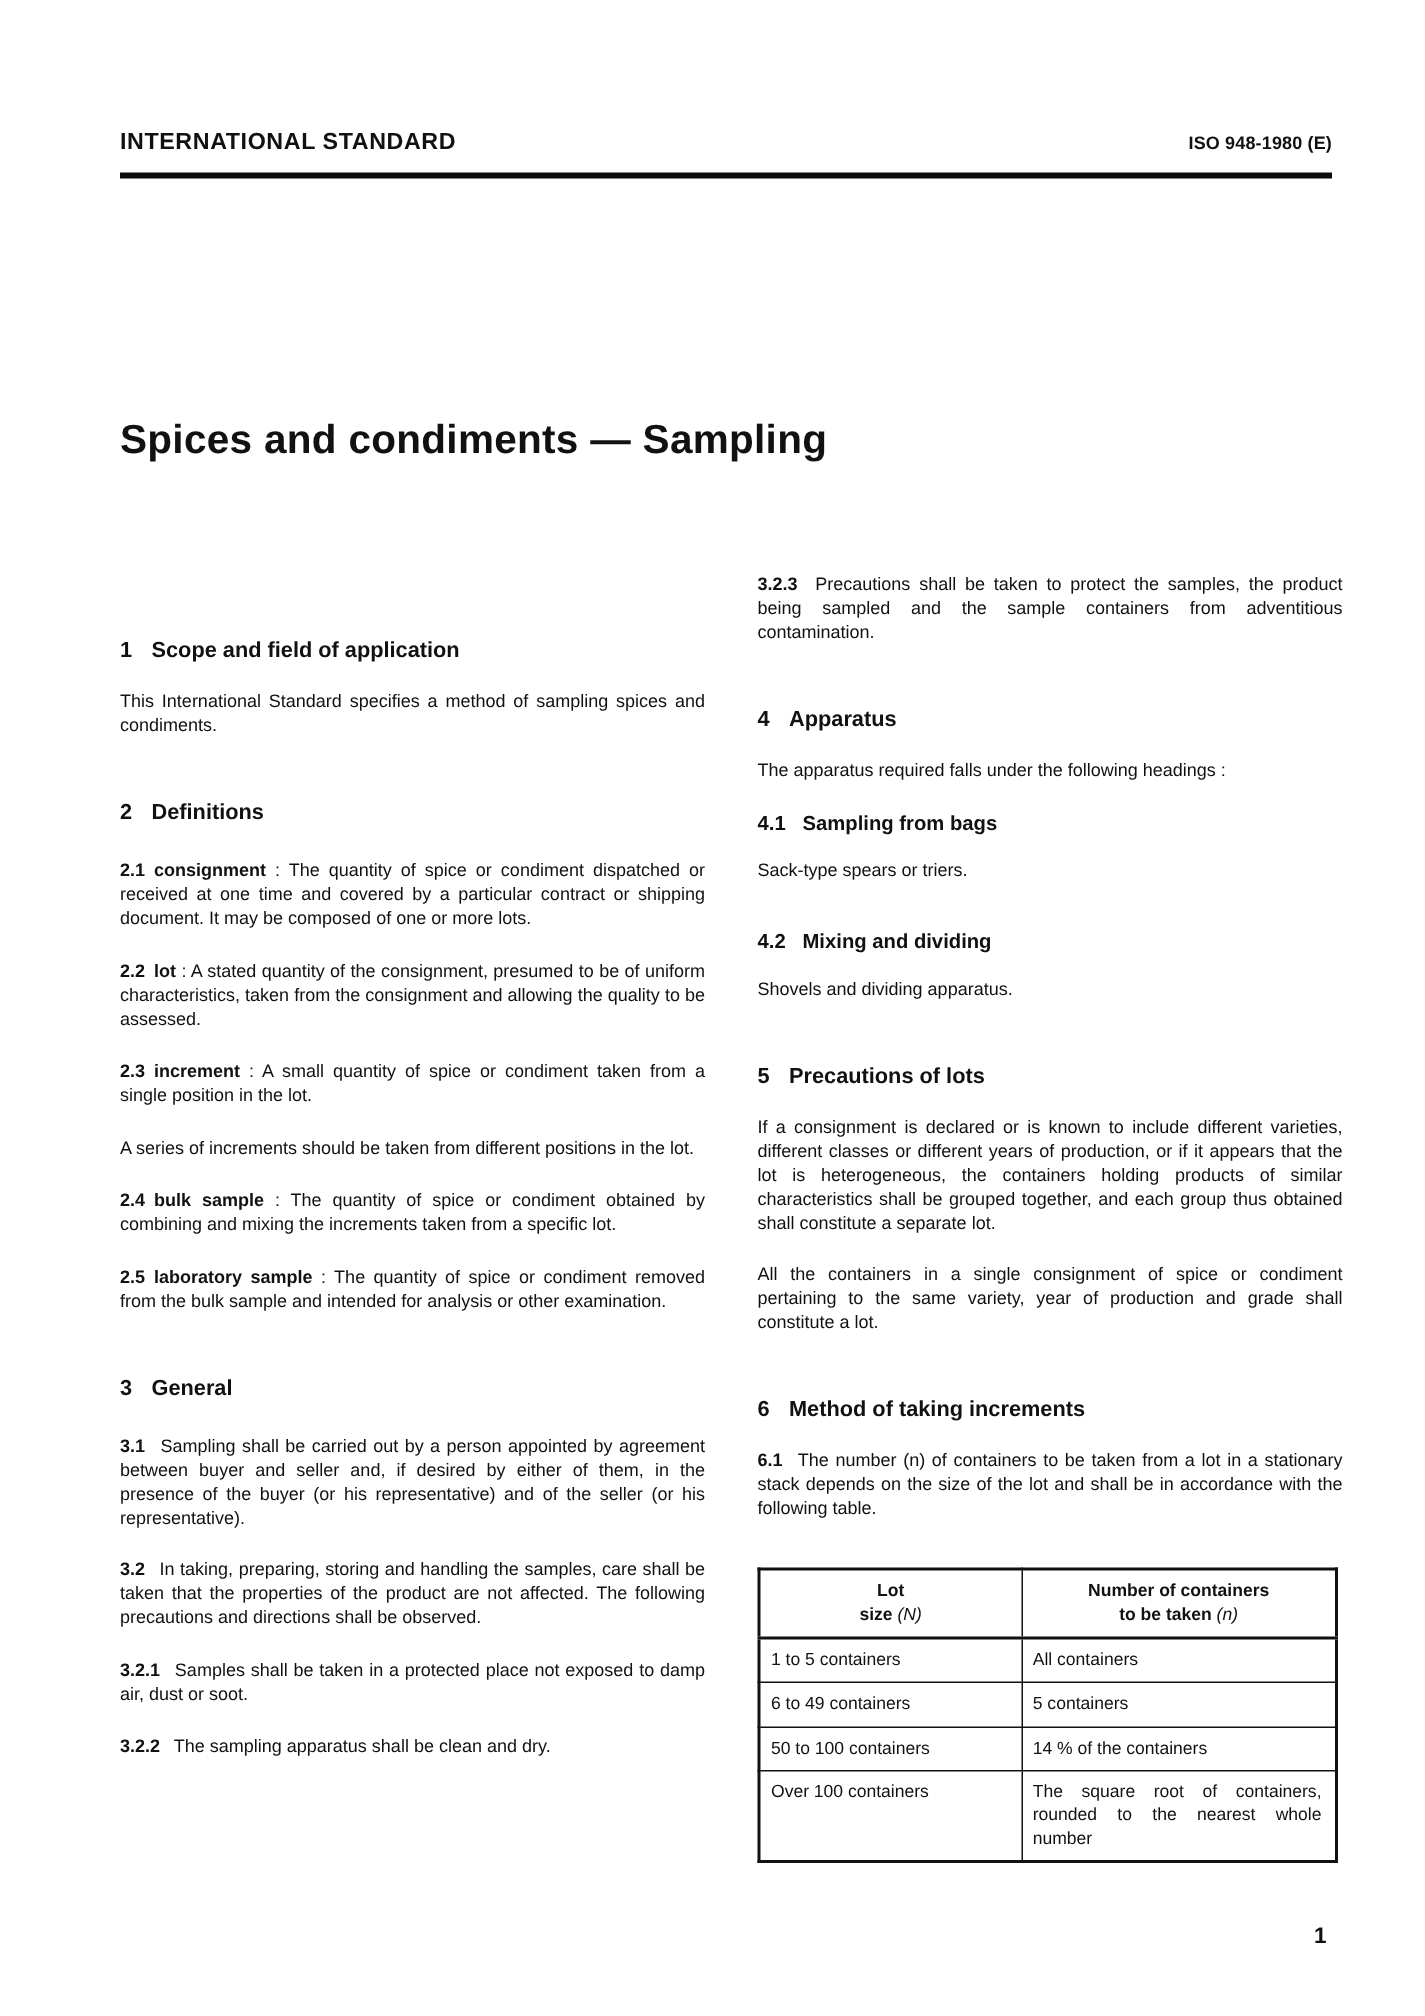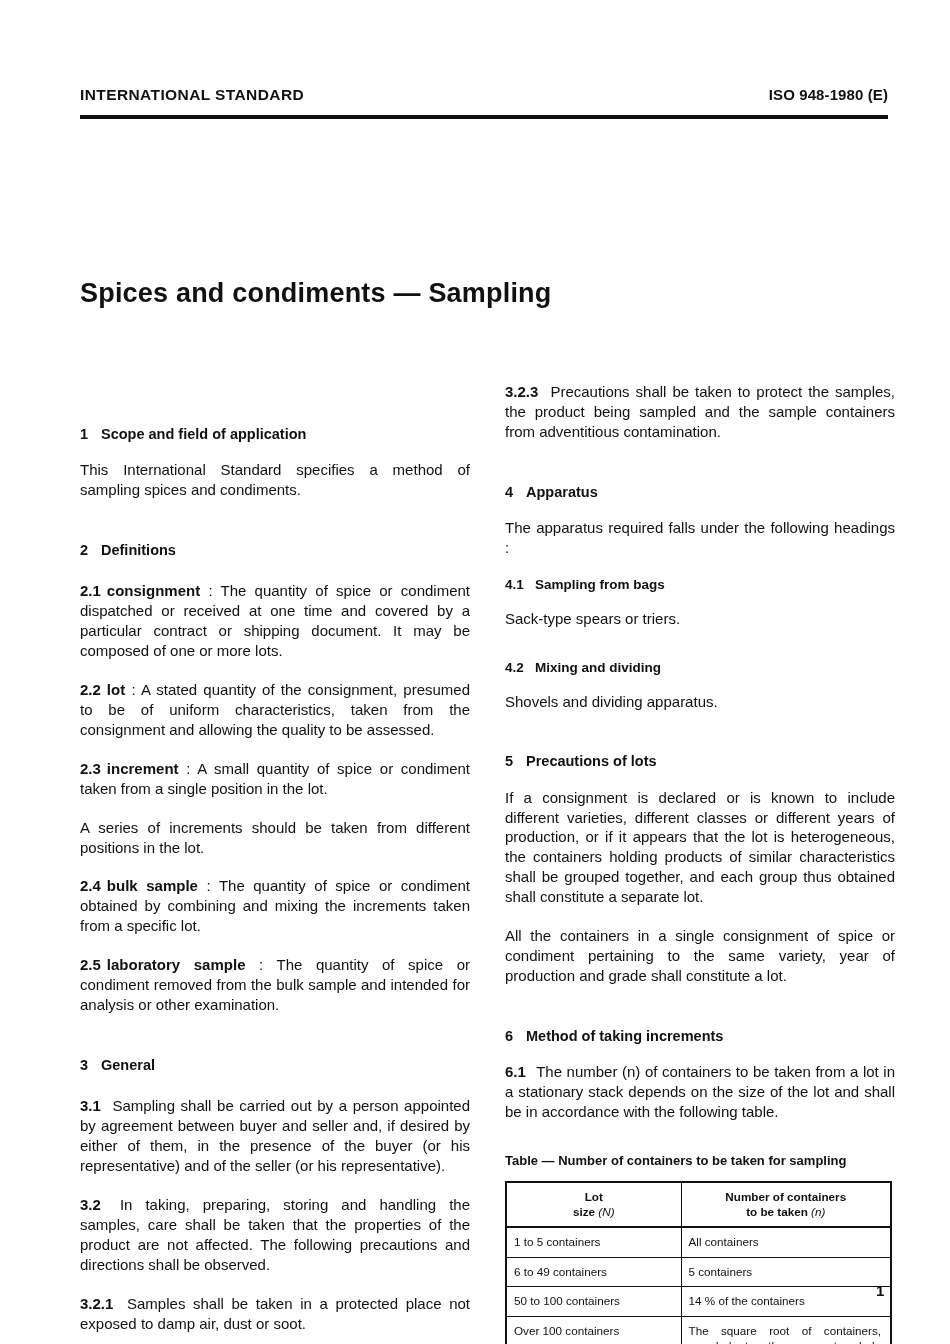--- a/index.html
+++ b/index.html
@@ -32,21 +32,21 @@
     display: flex;
     align-items: baseline;
     justify-content: space-between;
   }
   .header-left {
     font-size: 15.5px;
     font-weight: bold;
     letter-spacing: 0.4px;
   }
   .header-right {
-    font-size: 15px;
+    font-size: 12px;
     font-weight: bold;
     letter-spacing: 0.1px;
   }
   .header-rule {
     position: absolute;
     left: 80px;
     top: 115px;
     width: 808px;
     height: 4px;
     background: #0d0d0d;
@@ -87,21 +87,21 @@
     font-weight: bold;
     margin: 0 0 15px 0;
     line-height: 1.25;
   }
   .h2 .num {
     display: inline-block;
     min-width: 30px;
   }
 
   p.body {
-    font-size: 15px;
+    font-size: 12px;
     line-height: 1.33;
     text-align: justify;
     margin: 0 0 19px 0;
     hyphens: manual;
   }
   p.body .lbl {
     font-weight: bold;
   }
   p.body .cn {
     font-weight: bold;
@@ -291,21 +291,20 @@
       <span class="num">6</span><span>Method of taking increments</span>
     </div>
 
     <p class="body">
       <span class="cn">6.1</span>
       <span>The number (n) of containers to be taken from a lot in a stationary stack depends on the size of the lot and shall be in accordance with the following table.</span>
     </p>
 
     <div class="gap-md"></div>
 
-    <div class="table-caption">Table  —  Number of containers to be taken for sampling</div>
 
     <table class="iso">
       <colgroup>
         <col class="c1">
         <col class="c2">
       </colgroup>
       <thead>
         <tr>
           <th>
             <span>Lot</span><br>

